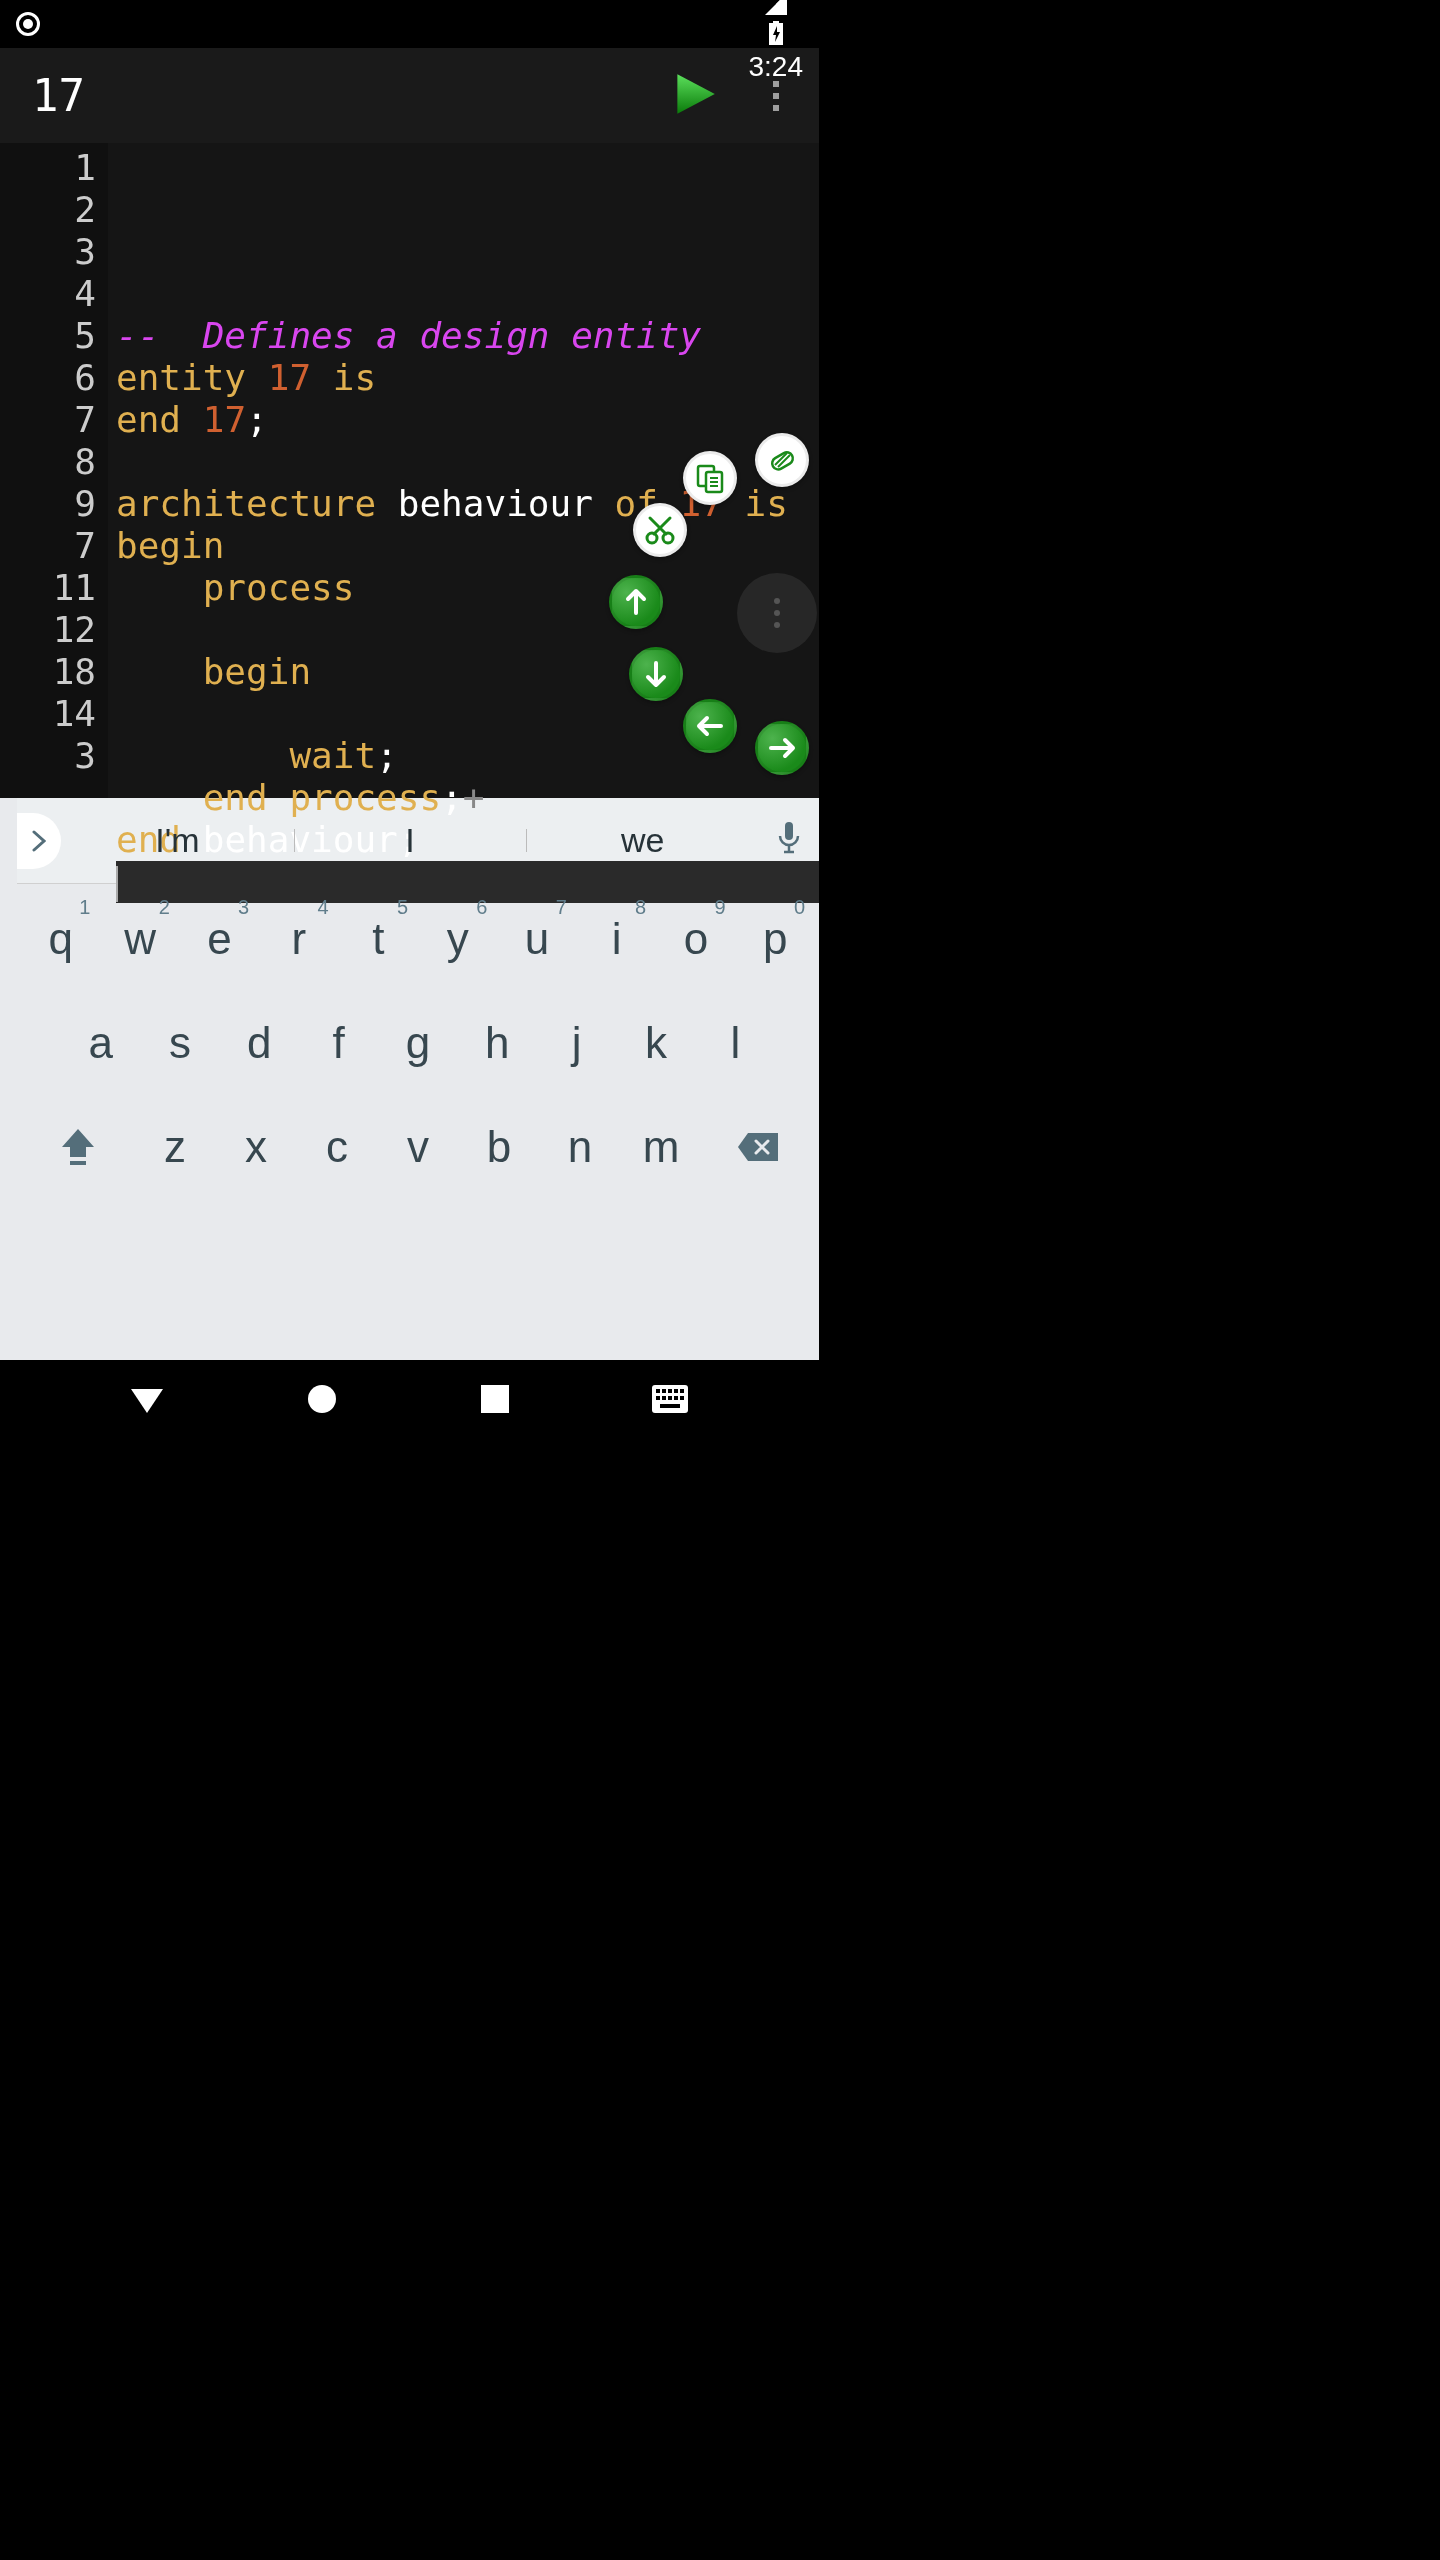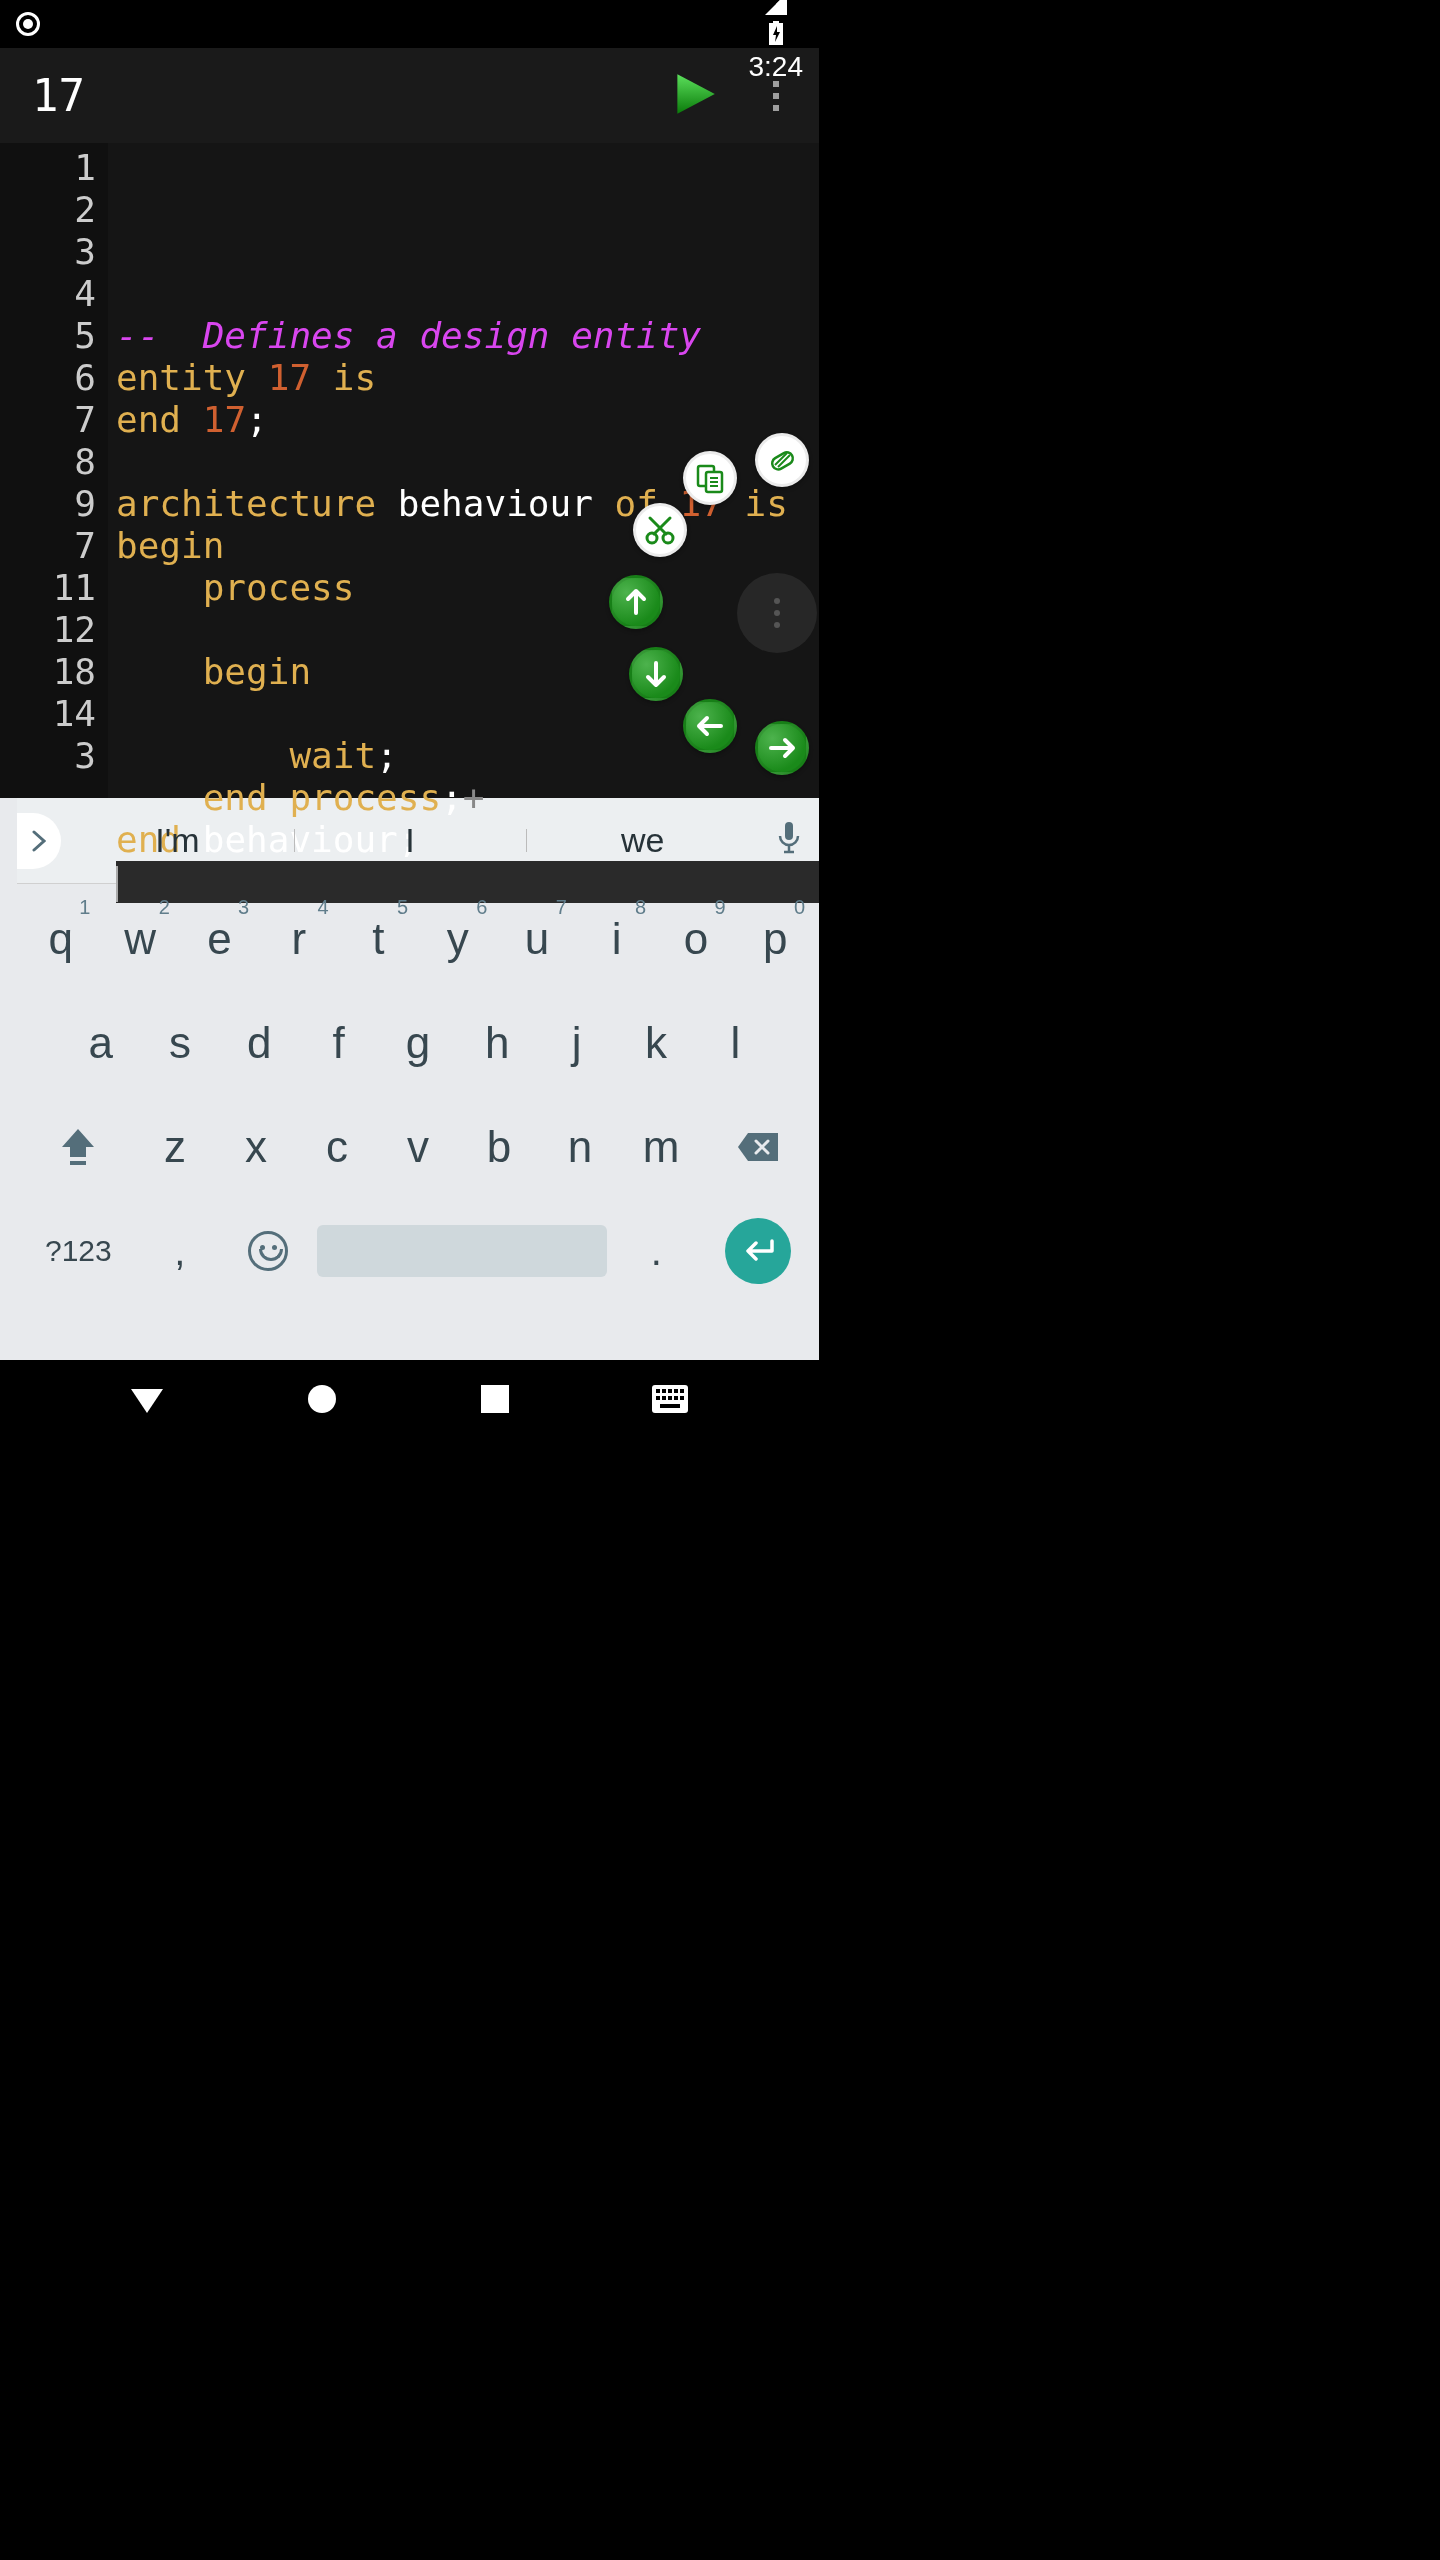--- a/index.html
+++ b/index.html
@@ -223,38 +223,20 @@
         <div class="key">b</div>
         <div class="key">n</div>
         <div class="key">m</div>
         <div class="key back">
           <svg viewBox="0 0 44 32">
             <path d="M12 2L2 16L12 30L42 30L42 2Z" fill="#546e7a"></path>
             <path d="M20 10L32 22M32 10L20 22" stroke="#e8eaed" stroke-width="3" stroke-linecap="round"></path>
           </svg>
         </div>
       </div>
-    <div class="krow bot">
-      <div class="key sym">?123</div>
-      <div class="key" style="font-size:40px">,</div>
-      <div class="key">
-          <div class="emoji-face"></div>
-        </div>
-      <div class="key space">
-          <div class="bar"></div>
-        </div>
-      <div class="key" style="font-size:40px">.</div>
-      <div class="key enter">
-        <div class="enter-btn">
-            <svg width="36" height="24" viewBox="0 0 36 24">
-              <path d="M32 2L32 12L8 12M8 12L16 4M8 12L16 20" stroke="#fff" stroke-width="3.5" fill="none" stroke-linecap="round" stroke-linejoin="round"></path>
-            </svg>
-          </div>
-      </div>
-    </div>
   </div>
 </div>
 
 <div class="nav-bar">
   <div class="nav-btn">
     <svg width="32" height="28" viewBox="0 0 32 28">
         <path d="M16 28L0 4L32 4Z" fill="#fff"></path>
       </svg>
   </div>
   <div class="nav-btn">

